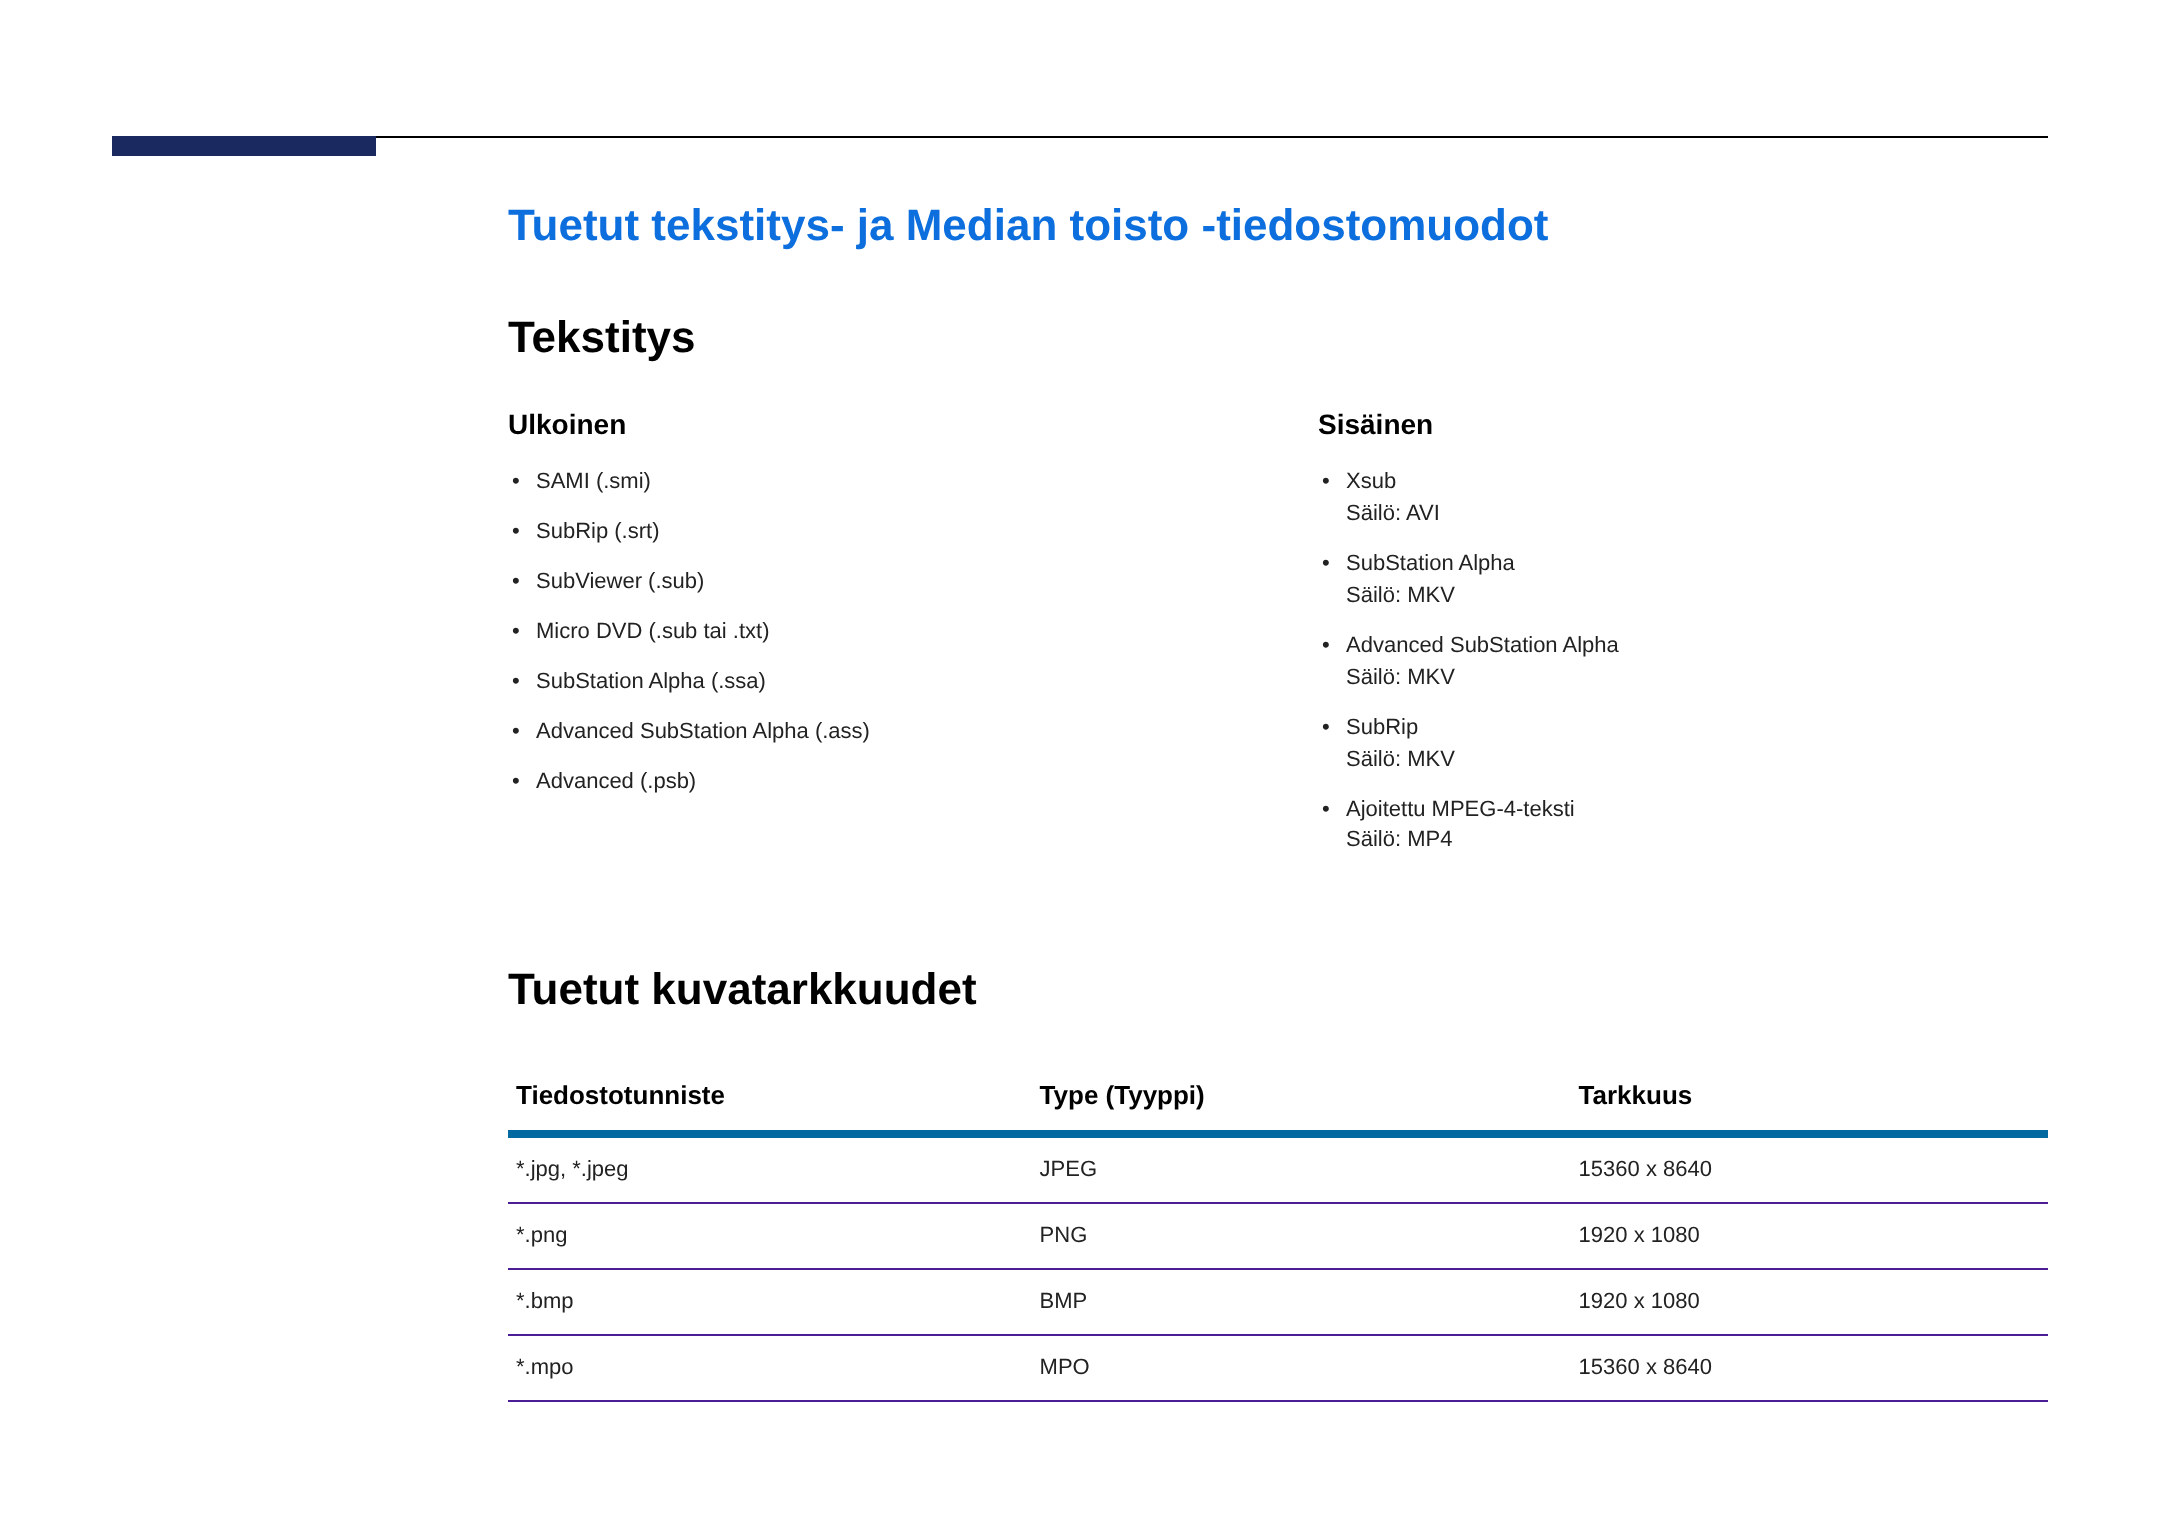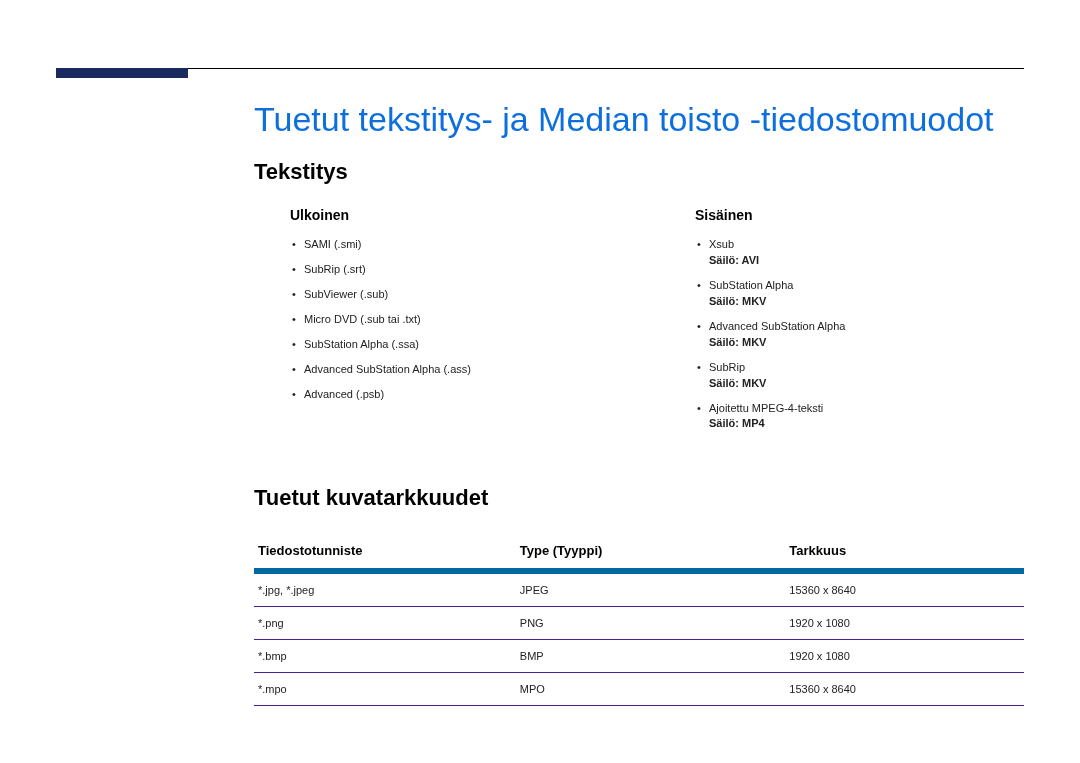--- a/index.html
+++ b/index.html
@@ -27,35 +27,35 @@
     background: #1a2a60;
   }
   .content {
     position: absolute;
     top: 100px;
     left: 254px;
     right: 56px;
   }
   .page-title {
     color: #0d6fde;
-    font-size: 34px;
-    font-weight: 400;
-    margin-bottom: 20px;
+    font-size: 22px;
+    font-weight: 700;
+    margin-bottom: 30px;
   }
   .section-title {
     font-size: 22px;
     font-weight: 700;
     margin-bottom: 22px;
   }
   .two-col {
     display: flex;
     gap: 40px;
     margin-bottom: 44px;
   }
-  .col { flex: 1; margin-left: 36px; }
+  .col { flex: 1; }
   .col-header {
     font-size: 14px;
     font-weight: 700;
     margin-bottom: 14px;
   }
   ul.bullets {
     list-style: none;
     padding-left: 14px;
   }
   ul.bullets > li {
@@ -68,33 +68,32 @@
   ul.bullets > li::before {
     content: "•";
     position: absolute;
     left: -12px;
     top: 0;
   }
   .sub {
     display: block;
     font-size: 11px;
     color: #222;
-    font-weight: bold;
   }
   table {
     width: 100%;
     border-collapse: collapse;
     font-size: 11px;
   }
   thead th {
     text-align: left;
     font-size: 13px;
     font-weight: 700;
     padding: 10px 4px;
-    border-bottom: 6px solid #0369a1;
+    border-bottom: 4px solid #0369a1;
   }
   tbody td {
     padding: 10px 4px;
     border-bottom: 1px solid #4c1d95;
     color: #222;
   }
   .col-ext { width: 34%; }
   .col-type { width: 35%; }
   .col-res { width: 31%; }
 </style>

